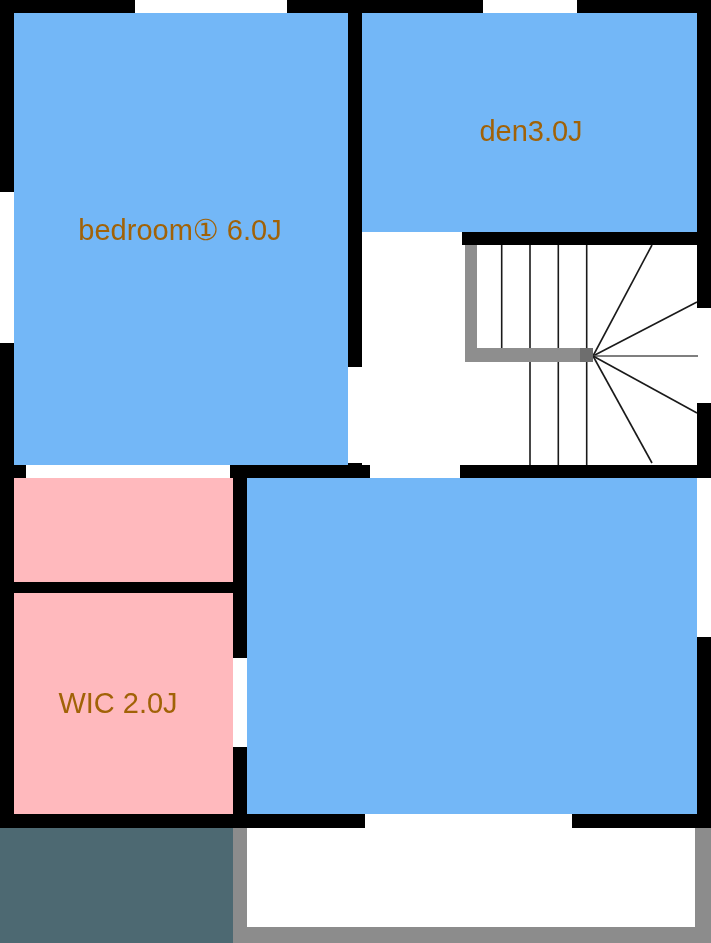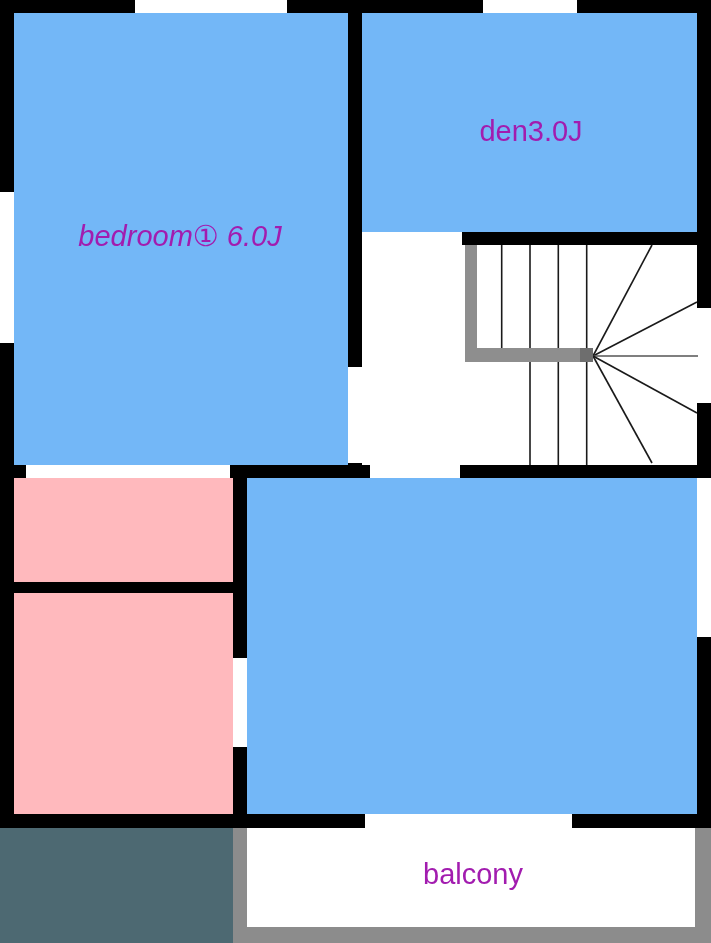--- a/index.html
+++ b/index.html
@@ -9,21 +9,21 @@
     background:#fff;
     overflow:hidden;
     font-family:"Liberation Sans","DejaVu Sans",sans-serif;
   }
   .abs{position:absolute;}
   .room{position:absolute;}
   .wall{position:absolute;background:#000;}
   .opening{position:absolute;background:#fff;}
   .label{
     position:absolute;
-    color:#a21caf;
+    color:#a16207;
     font-size:29px;
     font-weight:400;
     white-space:nowrap;
     transform:translate(-50%,-50%);
     letter-spacing:0px;
   }
 </style>
 </head>
 <body>
 
@@ -88,17 +88,17 @@
     <line x1="131" y1="113" x2="235" y2="59" stroke="#1a1a1a" stroke-width="1.6"></line>
     <line x1="131" y1="113" x2="236" y2="113" stroke="#555" stroke-width="1.4"></line>
     <line x1="131" y1="113" x2="235" y2="170" stroke="#1a1a1a" stroke-width="1.6"></line>
     <line x1="131" y1="113" x2="190" y2="220" stroke="#1a1a1a" stroke-width="1.6"></line>
 
     <rect x="3" y="2" width="12" height="117" fill="#8e8e8e"></rect>
     <rect x="3" y="105" width="128" height="14" fill="#8e8e8e"></rect>
     <rect x="118" y="105" width="13" height="14" fill="#6e6e6e"></rect>
   </svg>
 
-  <div class="label" style="left:180px;top:236px;font-style:italic;">bedroom① 6.0J</div>
+  <div class="label" style="left:180px;top:230px;">bedroom① 6.0J</div>
   <div class="label" style="left:531px;top:131px;">den3.0J</div>
-  <div class="label" style="left:473px;top:874px;">balcony</div>
+  <div class="label" style="left:118px;top:703px;">WIC 2.0J</div>
 
 </div>
 
 </body></html>

